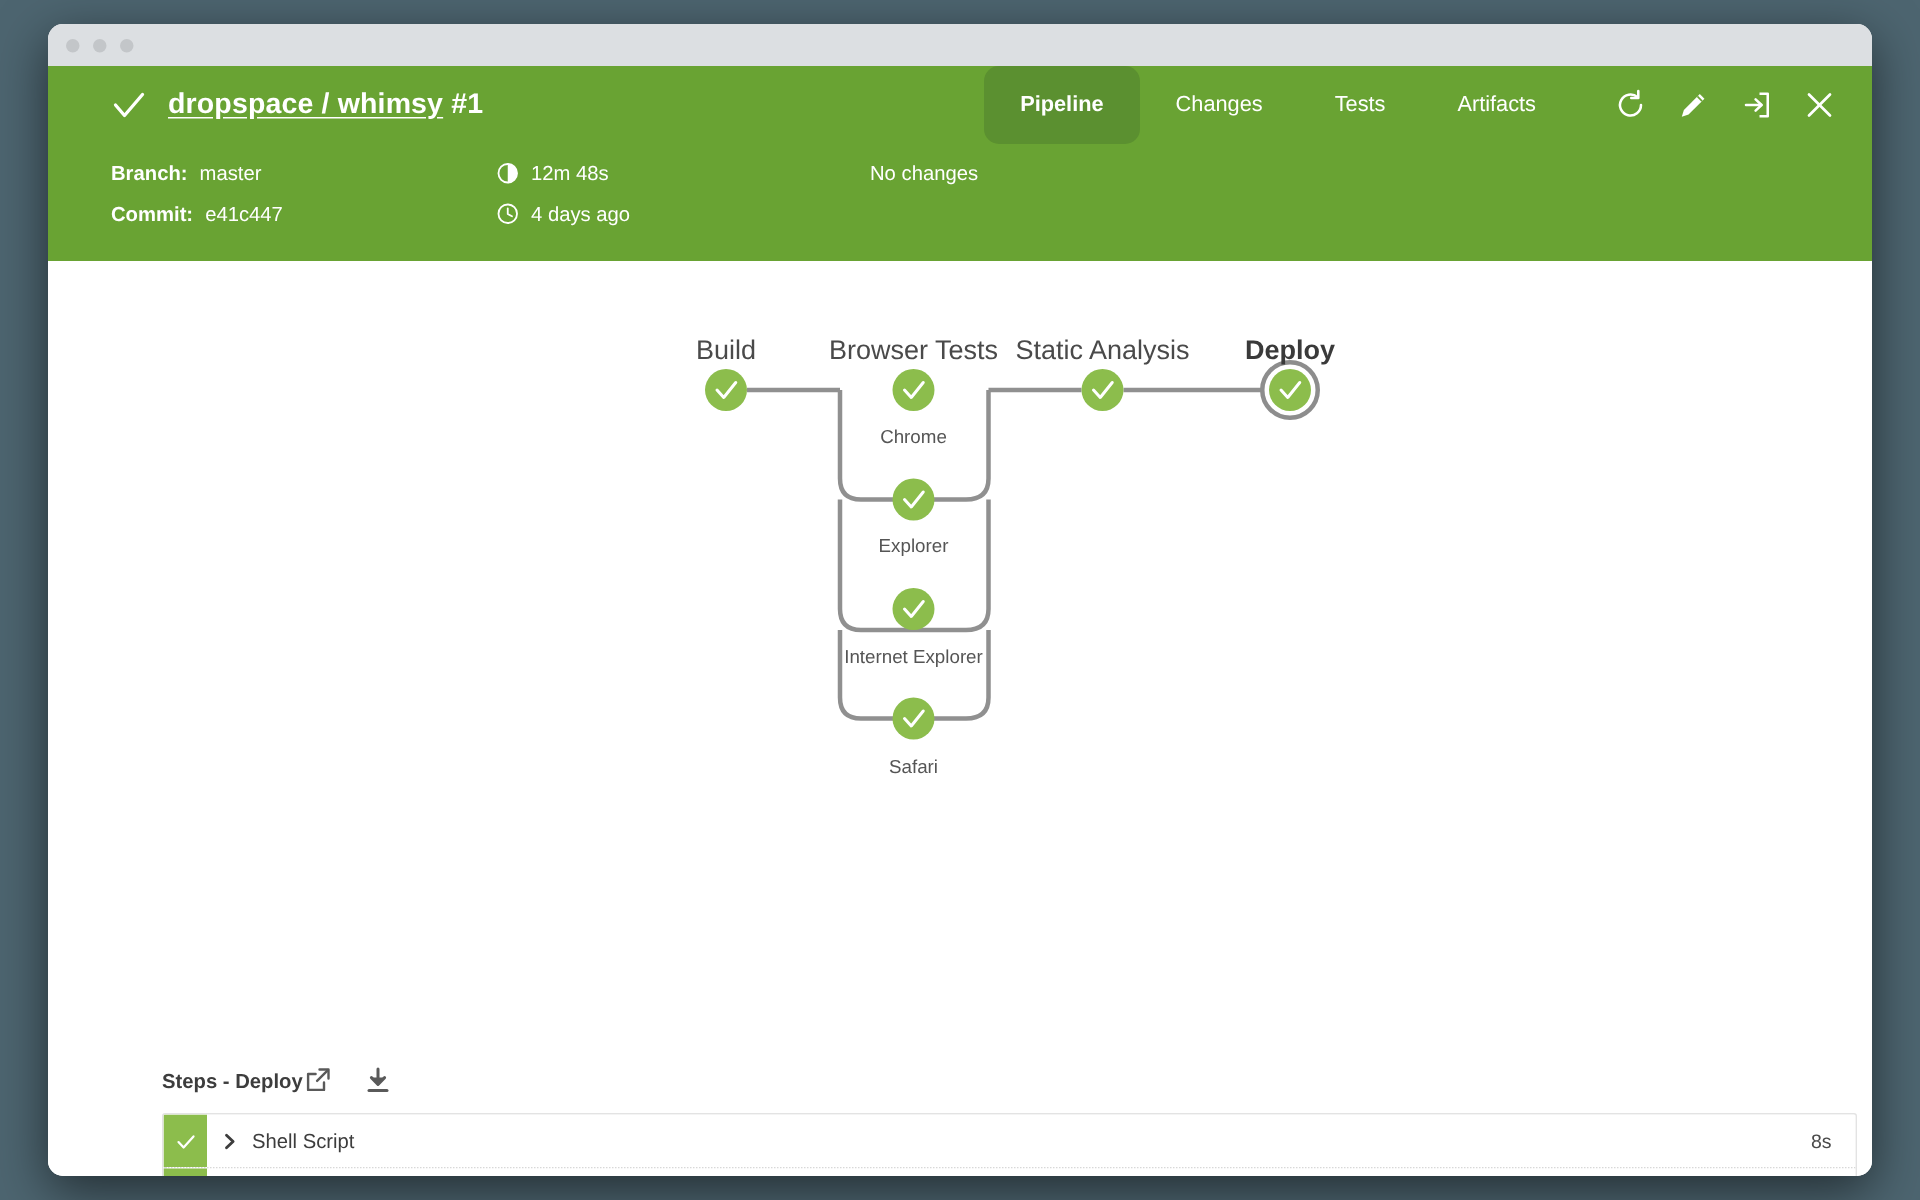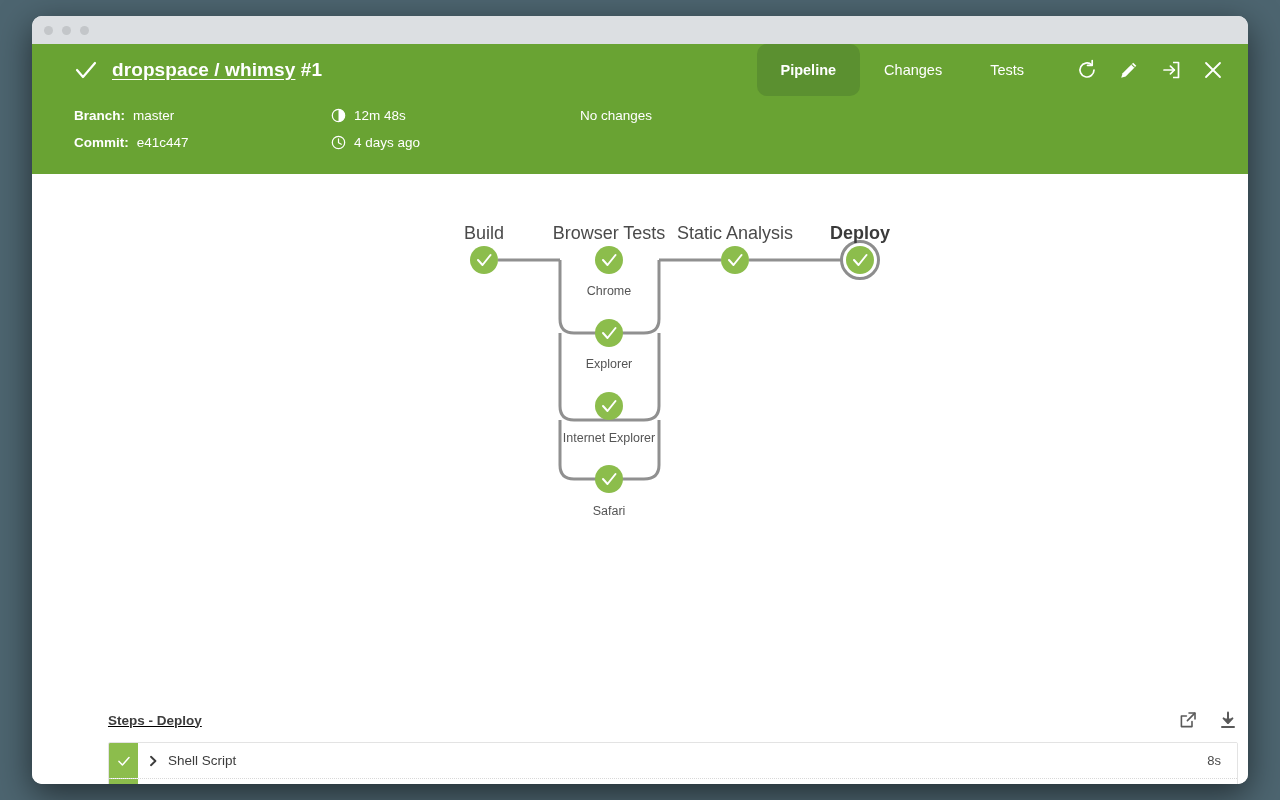--- a/index.html
+++ b/index.html
@@ -151,23 +151,21 @@
   }
   
   .steps {
     position: absolute;
     left: 76px; top: 536px;
     width: 1130px;
   }
   .steps-head {
     display: flex;
     align-items: center;
-    justify-content: space-between;
     padding-bottom: 12px;
-    text-decoration: underline;
   }
   .steps-title {
     font-size: 13.5px;
     font-weight: 700;
     color: #3d3d3d;
   }
   .steps-tools { display: flex; align-items: center; gap: 20px; }
   .stool { width: 20px; height: 20px; cursor: pointer; }
   .stool svg { display: block; }
   .steplist {
@@ -241,20 +239,21 @@
           <span class="buildtitle">
             <span class="repo">dropspace / whimsy</span>
             <span class="num">#1</span>
           </span>
         </div>
 
         <div class="tabs">
           <div class="tab active">Pipeline</div>
           <div class="tab">Changes</div>
           <div class="tab">Tests</div>
+          <div class="tab">Artifacts</div>
         </div>
 
         <div class="actions">
           <span class="act">
             <svg width="22" height="22" viewBox="0 0 22 22">
               <path d="M18 11a7 7 0 1 1-2.3-5.2" fill="none" stroke="#ffffff" stroke-width="1.7" stroke-linecap="round"></path>
               <polyline points="16.2,1.6 16.2,6.3 11.5,6.3" fill="none" stroke="#ffffff" stroke-width="1.7" stroke-linecap="round" stroke-linejoin="round"></polyline>
             </svg>
           </span>
           <span class="act">

